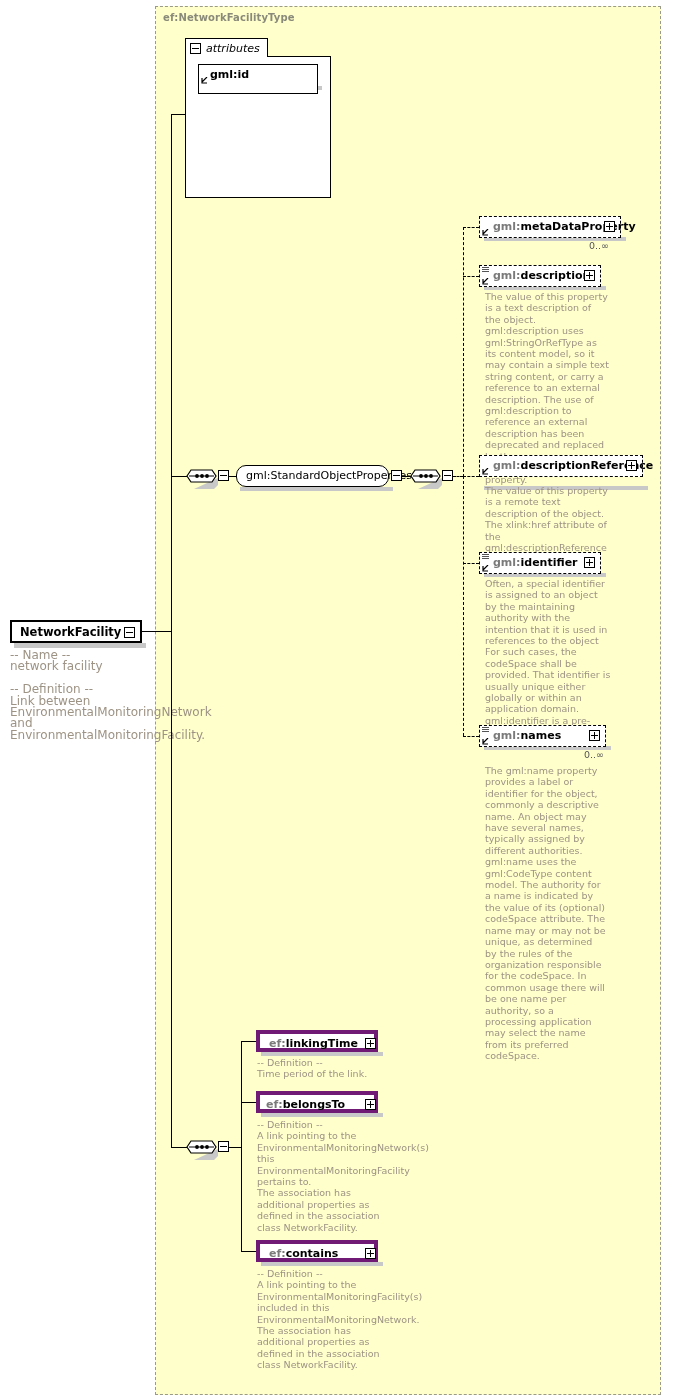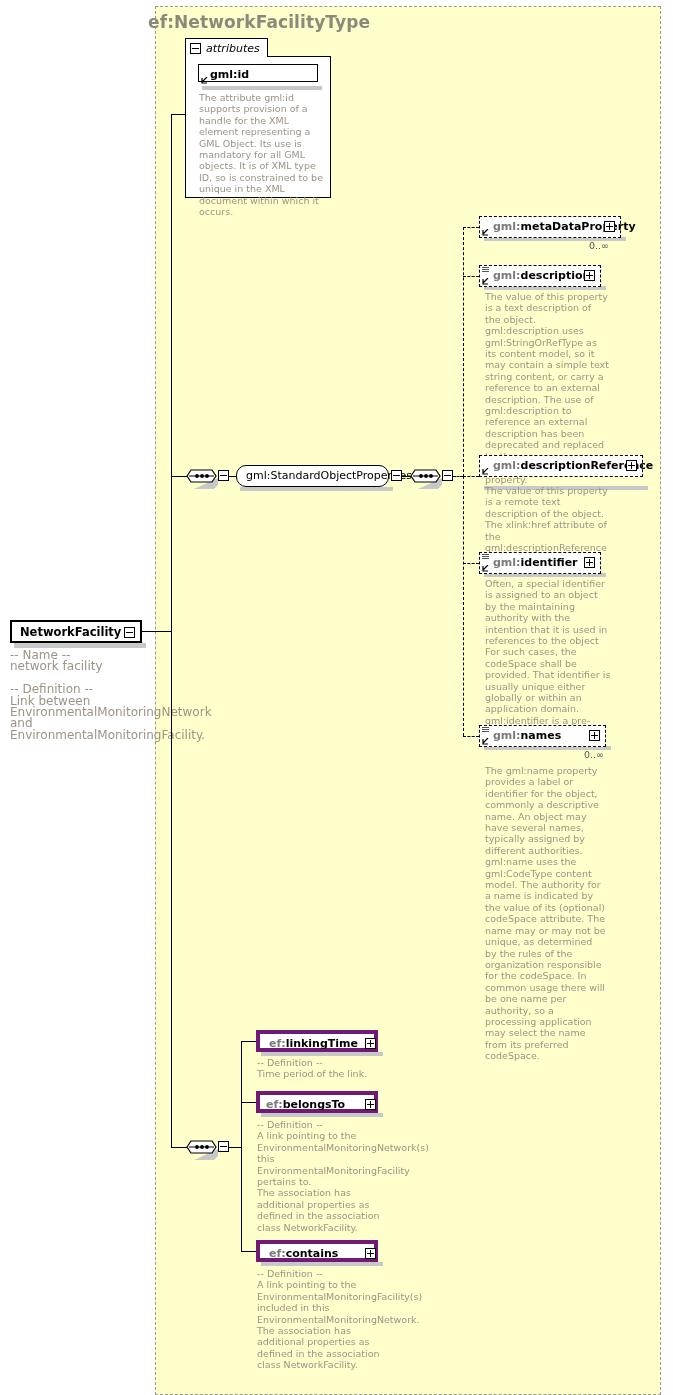--- a/index.html
+++ b/index.html
@@ -20,22 +20,22 @@
   .type-container {
     position: absolute;
     left: 155px; top: 6px;
     width: 506px; height: 1389px;
     background: #ffffcc;
     border: 1px dashed #9a9a8a;
     border-right: 1px dashed #9a9a8a;
   }
   .type-title {
     position: absolute;
-    left: 148px; top: 12px;
-    font-size: 17px; font-weight: bold;
+    left: 163px; top: 12px;
+    font-size: 10px; font-weight: bold;
     color: #8a8a7a;
     letter-spacing: 0.1px;
     white-space: nowrap;
   }
 
   
   .attr-tab {
     position: absolute;
     left: 185px; top: 38px;
     height: 19px;
@@ -51,21 +51,21 @@
     position: absolute;
     left: 185px; top: 56px;
     width: 146px; height: 142px;
     background: #ffffff;
     border: 1px solid #000000;
     z-index: 2;
   }
   .attr-elem {
     position: absolute;
     left: 198px; top: 64px;
-    width: 120px; height: 18px;
+    width: 120px; height: 30px;
     background: #ffffff;
     border: 1px solid #000000;
     z-index: 4;
   }
   .attr-elem .lbl {
     position: absolute; left: 11px; top: 3px;
     font-size: 11px; font-weight: bold; color: #000;
     white-space: nowrap;
   }
   .attr-shadow {
@@ -218,21 +218,20 @@
 
   <div class="attr-shadow"></div>
   <div class="attr-elem">
     <span class="refarrow" style="left:2px; top:12px;">
       <svg width="7" height="7" viewBox="0 0 7 7">
           <path d="M6 0 L1 5 M1 1 L1 6 L6 6" stroke="#000" stroke-width="1.2" fill="none"></path>
         </svg>
     </span>
     <span class="lbl">gml:id</span>
   </div>
-  <div class="attr-doc">The attribute gml:id supports provision of a handle for the XML element representing a GML Object. Its use is mandatory for all GML objects. It is of XML type ID, so is constrained to be unique in the XML document within which it occurs.</div>
 
   <div class="rootshadow"></div>
   <div class="rootbox">
     <span class="lbl">NetworkFacility</span>
     <span class="minusbox" style="left:112px; top:5px;"></span>
   </div>
   <div class="rootdoc">-- Name --
 network facility
 
 -- Definition --

